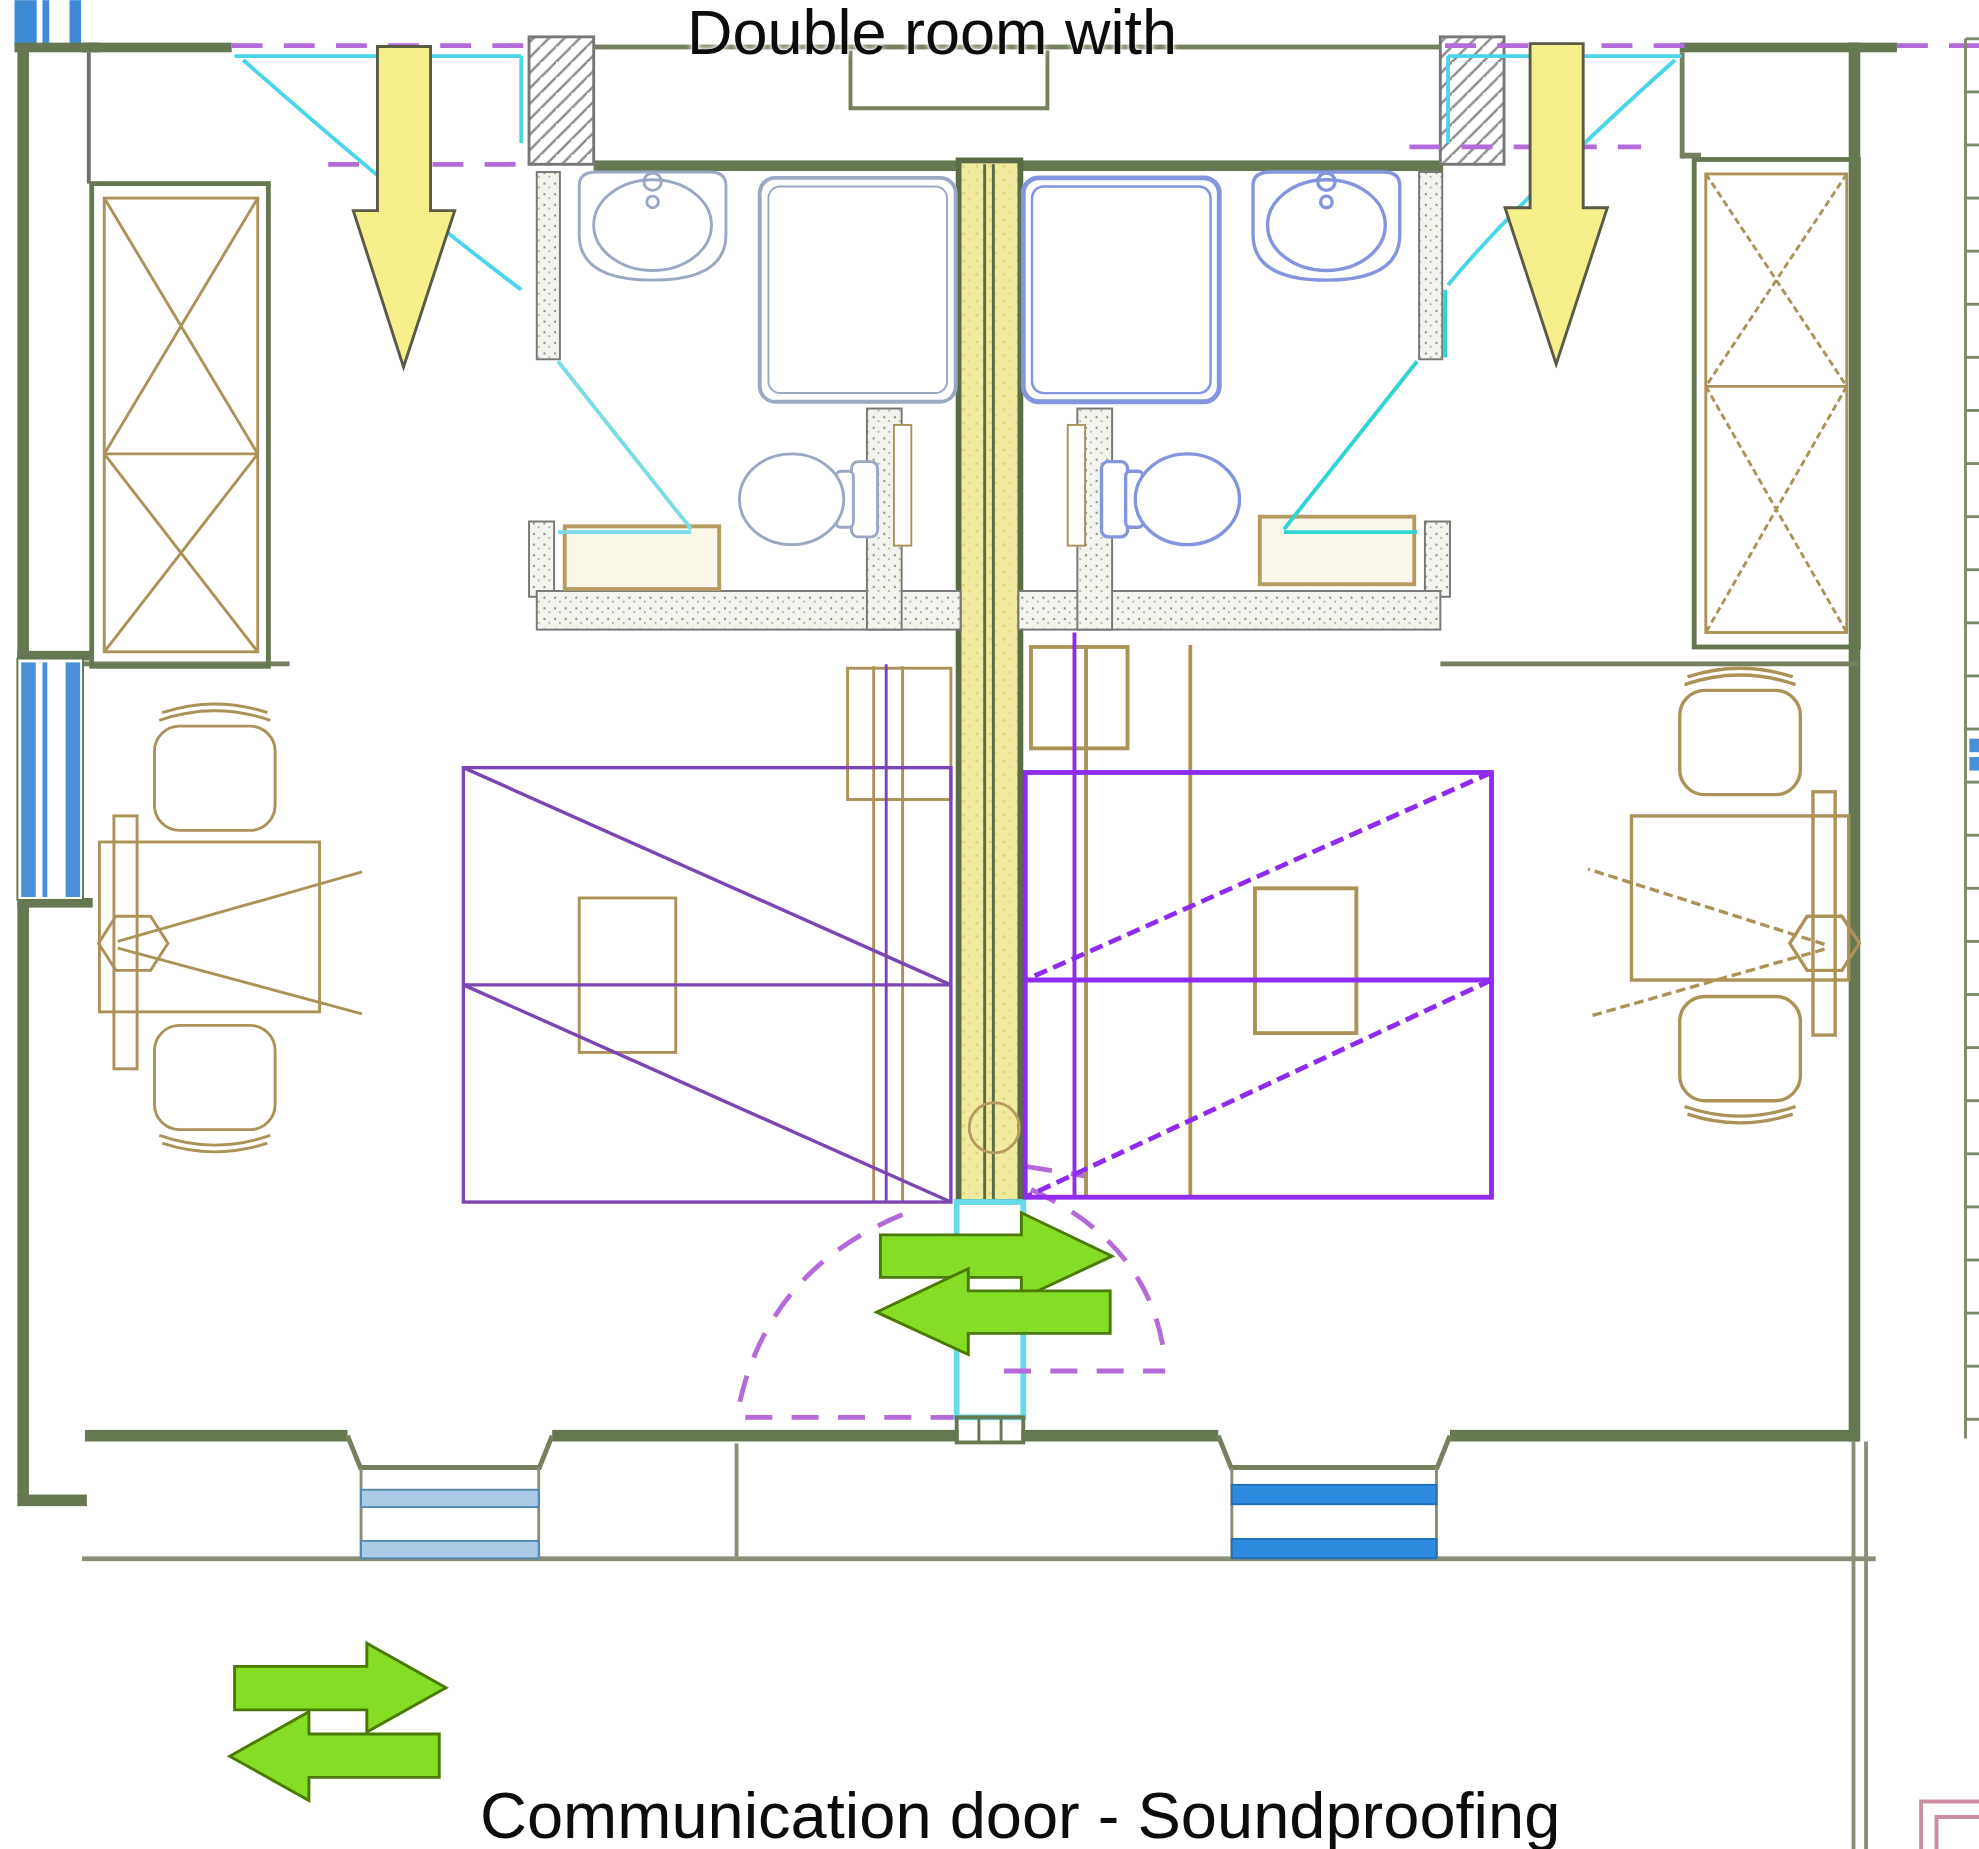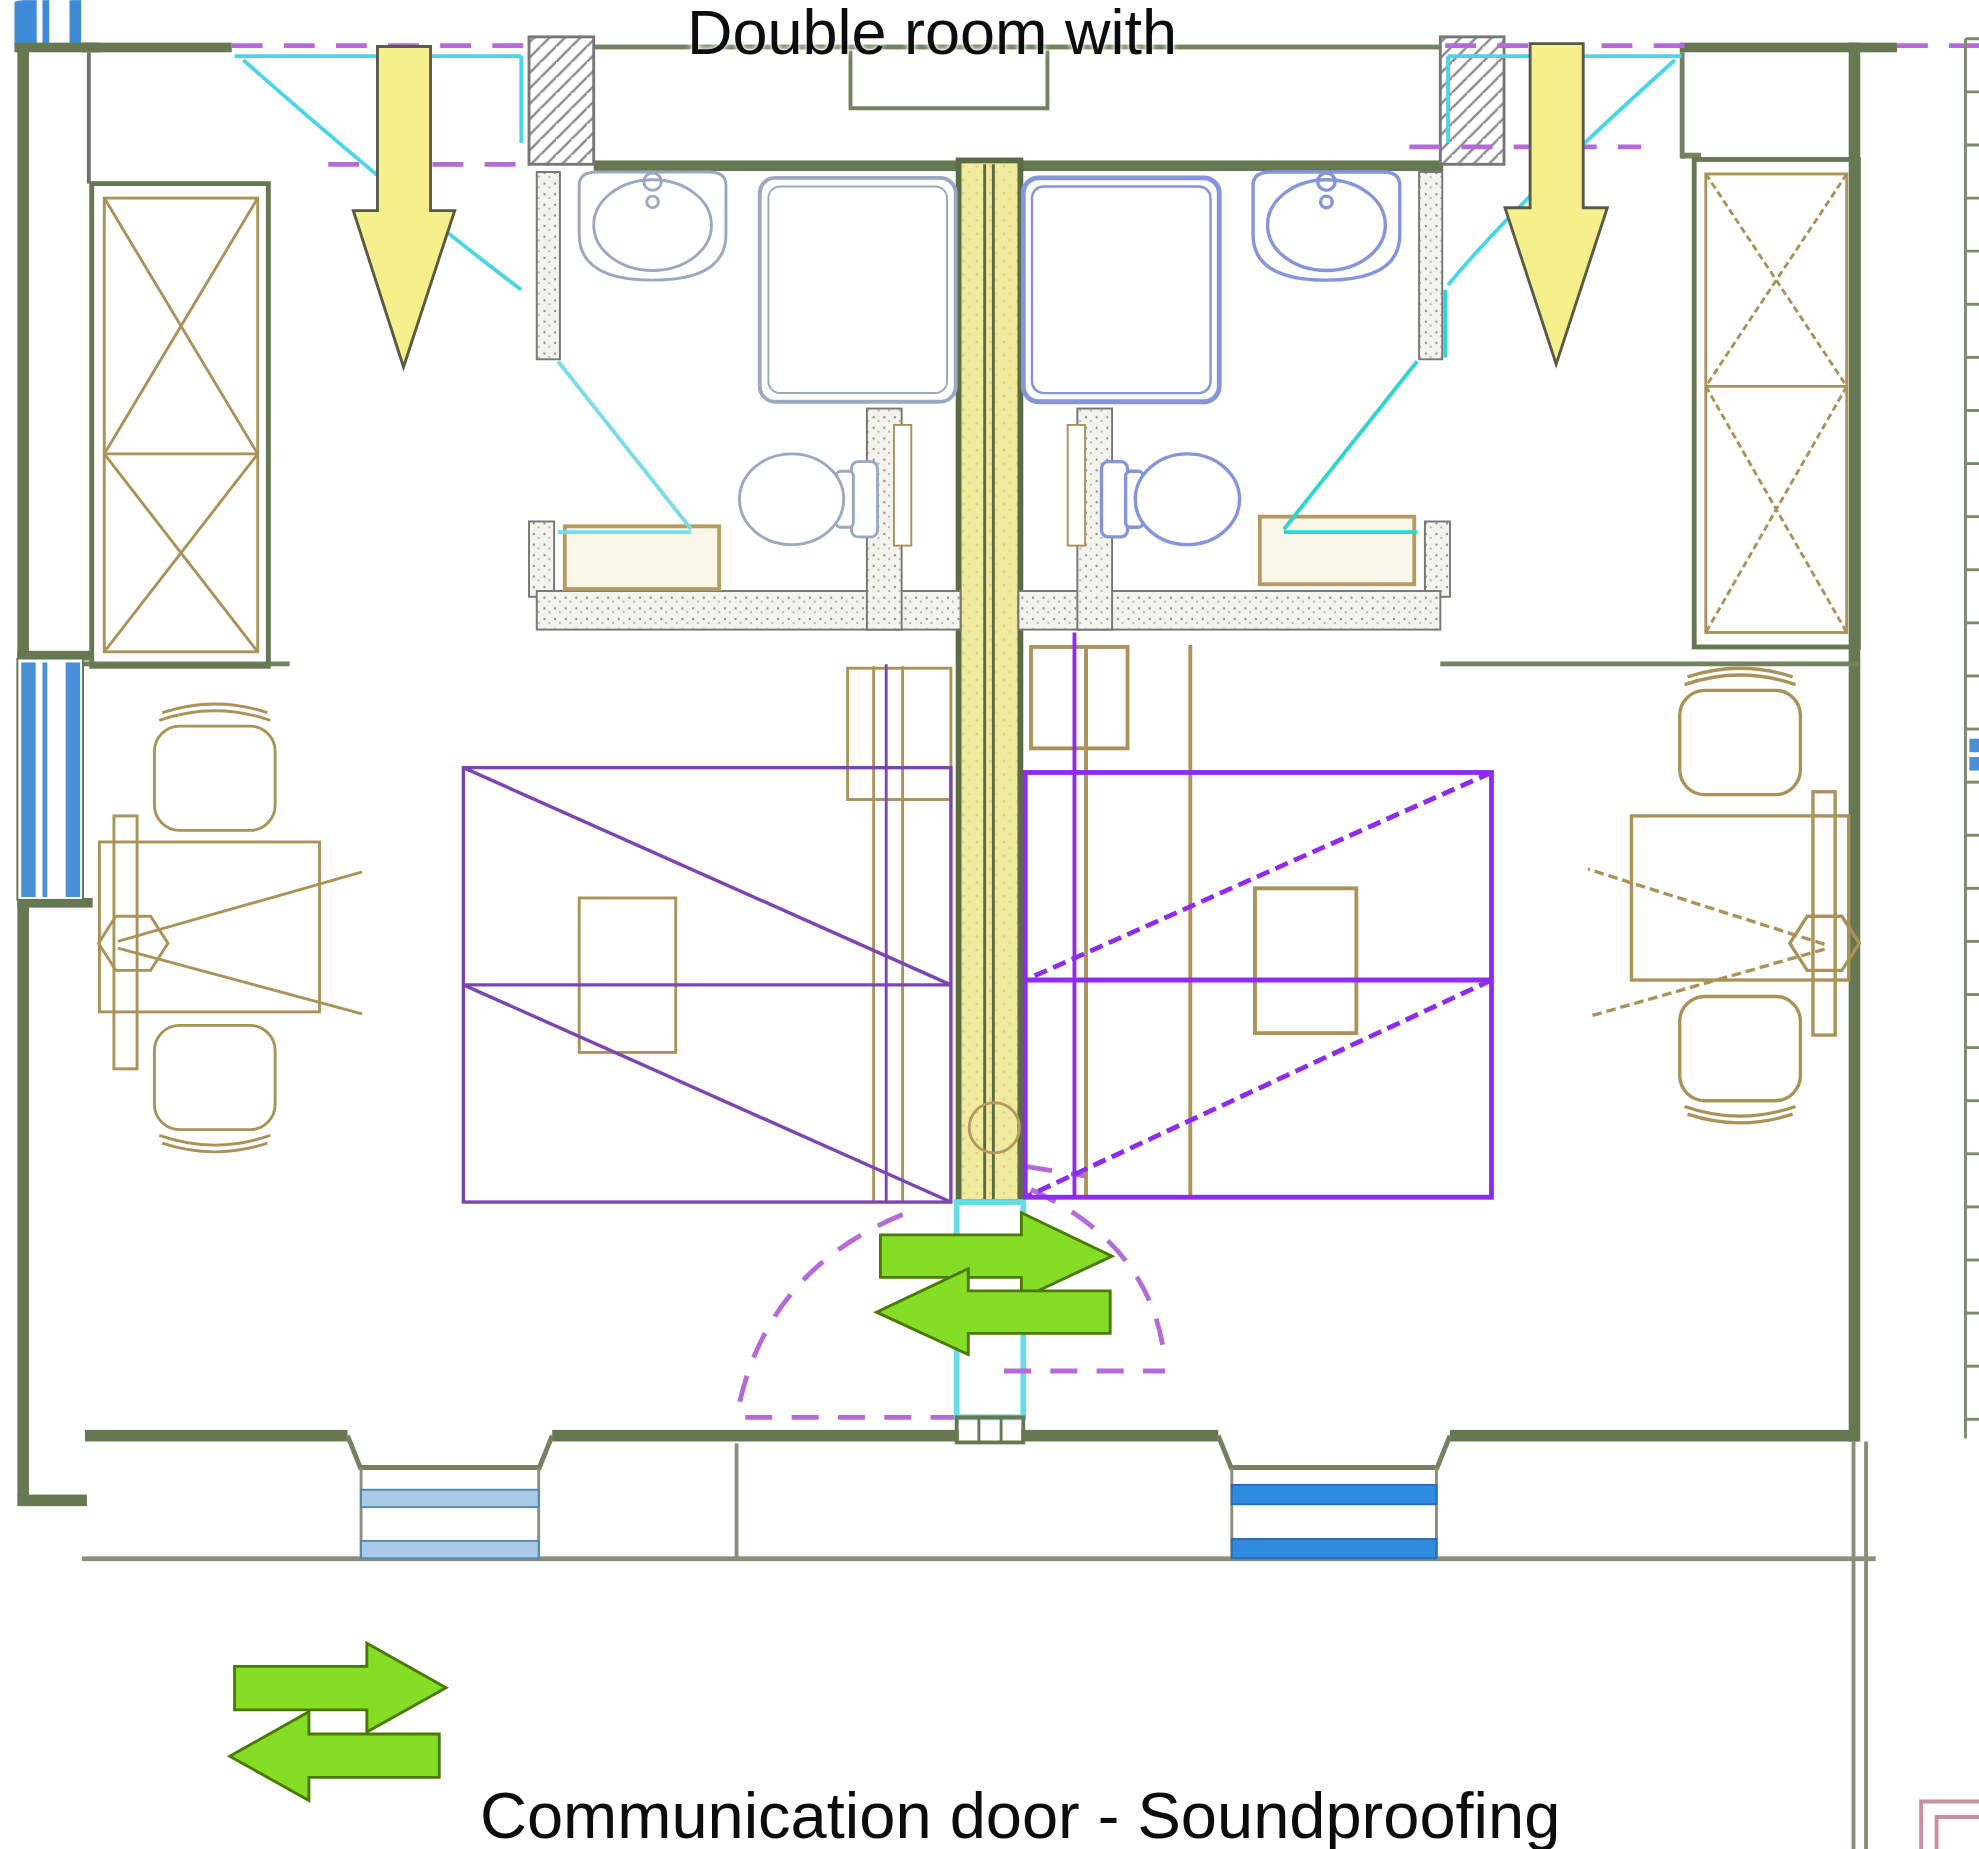--- a/index.html
+++ b/index.html
@@ -2,21 +2,20 @@
 <html><head>
 <meta charset="utf-8">
 <style>
   html,body{margin:0;padding:0;background:#ffffff;}
   .canvas{
     position:relative;
     width:1979px;height:1850px;
     background:#ffffff;
     font-family:"Liberation Sans", sans-serif;
     overflow:hidden;
-    border-radius:24px;
   }
   .plan-svg{position:absolute;left:0;top:0;width:1979px;height:1850px;}
   .title{
     position:absolute;
     left:932px;top:0px;
     transform:translateX(-50%);
     text-align:center;
     font-size:63px;
     line-height:1.04;
     color:#0c0c0c;

